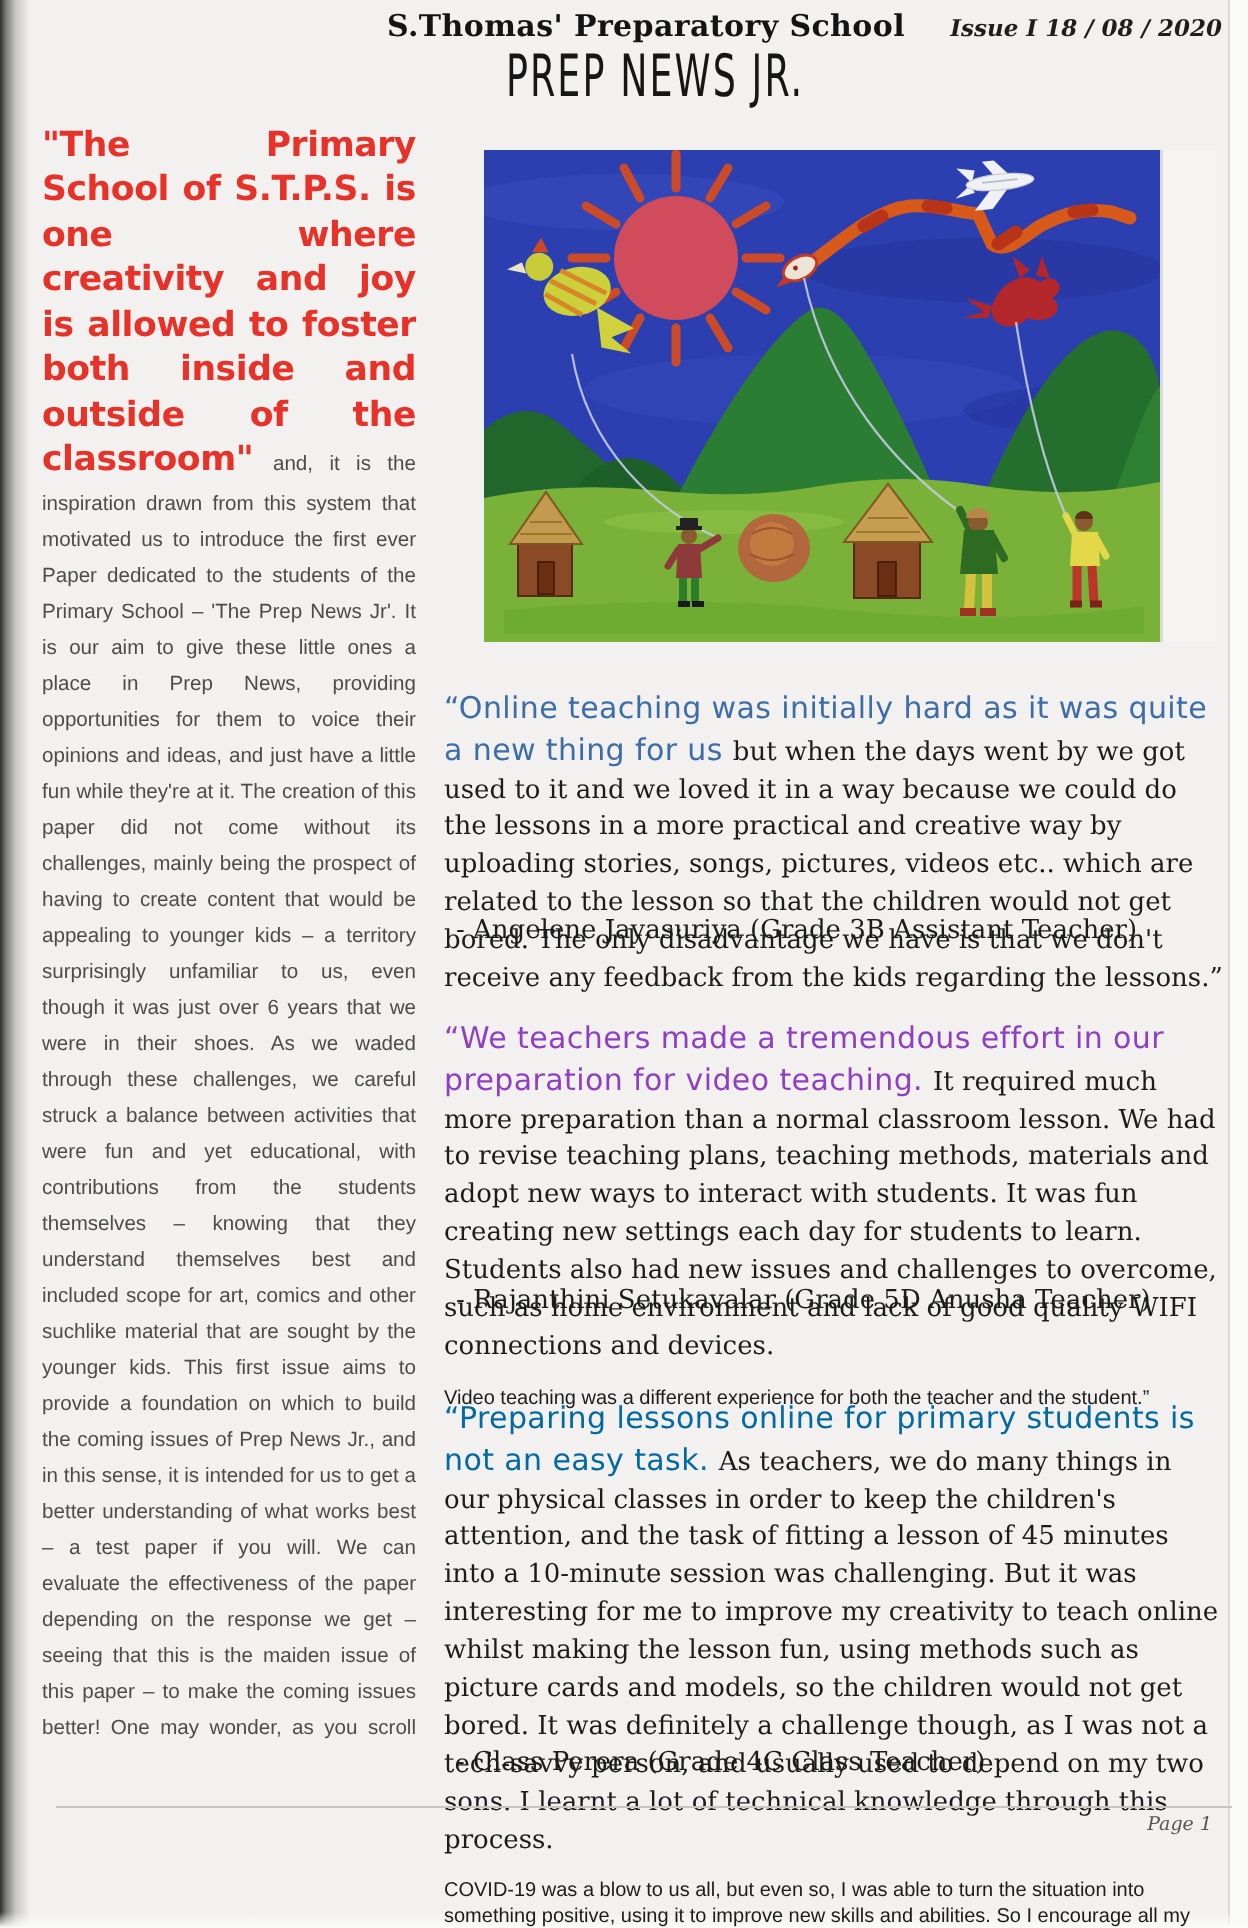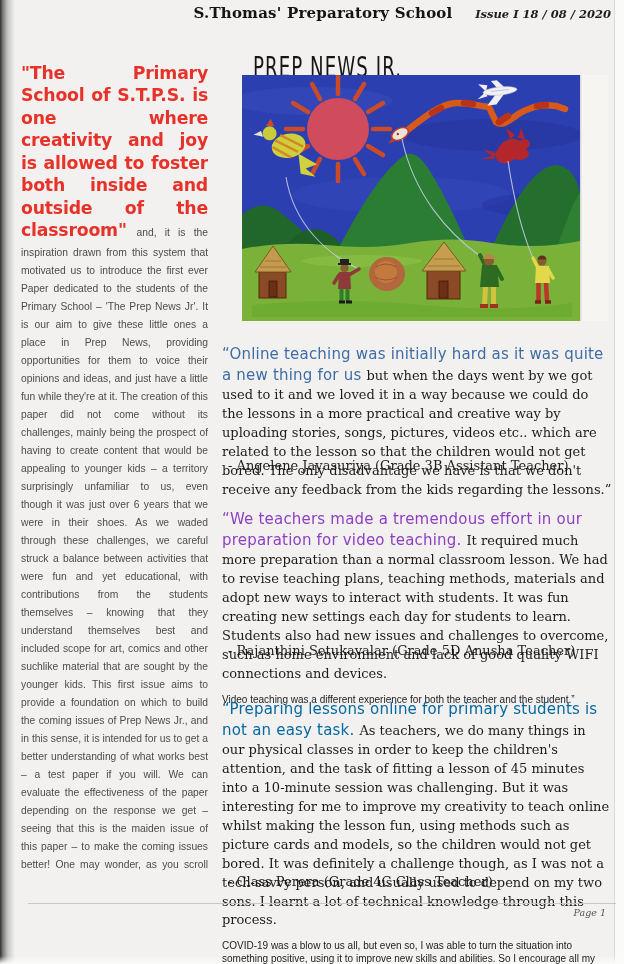--- a/index.html
+++ b/index.html
@@ -9,21 +9,21 @@
     background:linear-gradient(90deg,#2f2f2f 0px,#7d7d7b 3px,#c9c8c5 8px,rgba(242,241,239,0) 15px);}
   .edge-right{position:absolute;right:0;top:0;width:9px;height:100%;background:#fafaf8;
     border-left:1px solid #dcdbd7;}
   .edge-bottom{position:absolute;left:0;bottom:0;width:100%;height:8px;
     background:linear-gradient(0deg,#fbfbf9 0px,rgba(242,241,239,0) 8px);}
 
   .school-name{position:absolute;top:4px;left:0;right:0;text-align:center;
     font-family:"DejaVu Serif",serif;font-weight:600;font-size:15px;color:#141414;letter-spacing:.2px;padding-left:22px;}
   .issue{position:absolute;top:7px;right:13px;font-family:"DejaVu Serif",serif;
     font-style:italic;font-weight:700;font-size:11.5px;color:#1e1e1e;}
-  .masthead{position:absolute;top:22px;left:0;right:0;text-align:center;padding-left:32px;margin-top:28px;}
+  .masthead{position:absolute;top:22px;left:0;right:0;text-align:center;padding-left:32px;}
   .masthead span{display:inline-block;transform:scale(.7,1.12);transform-origin:center top;
     font-family:"DejaVu Sans",sans-serif;font-weight:500;font-size:26px;letter-spacing:1.5px;color:#161616;}
 
   .editorial{position:absolute;left:21px;top:62px;width:187px;height:812px;
     text-align:justify;overflow:hidden;}
   .ed-headline{font-family:"DejaVu Sans",sans-serif;font-weight:600;font-size:17.3px;
     line-height:1.3;color:#e73229;letter-spacing:-.2px;}
   .ed-body{font-family:"Liberation Sans",sans-serif;font-size:10.3px;line-height:1.255;
     color:#4c4c4c;}
 

